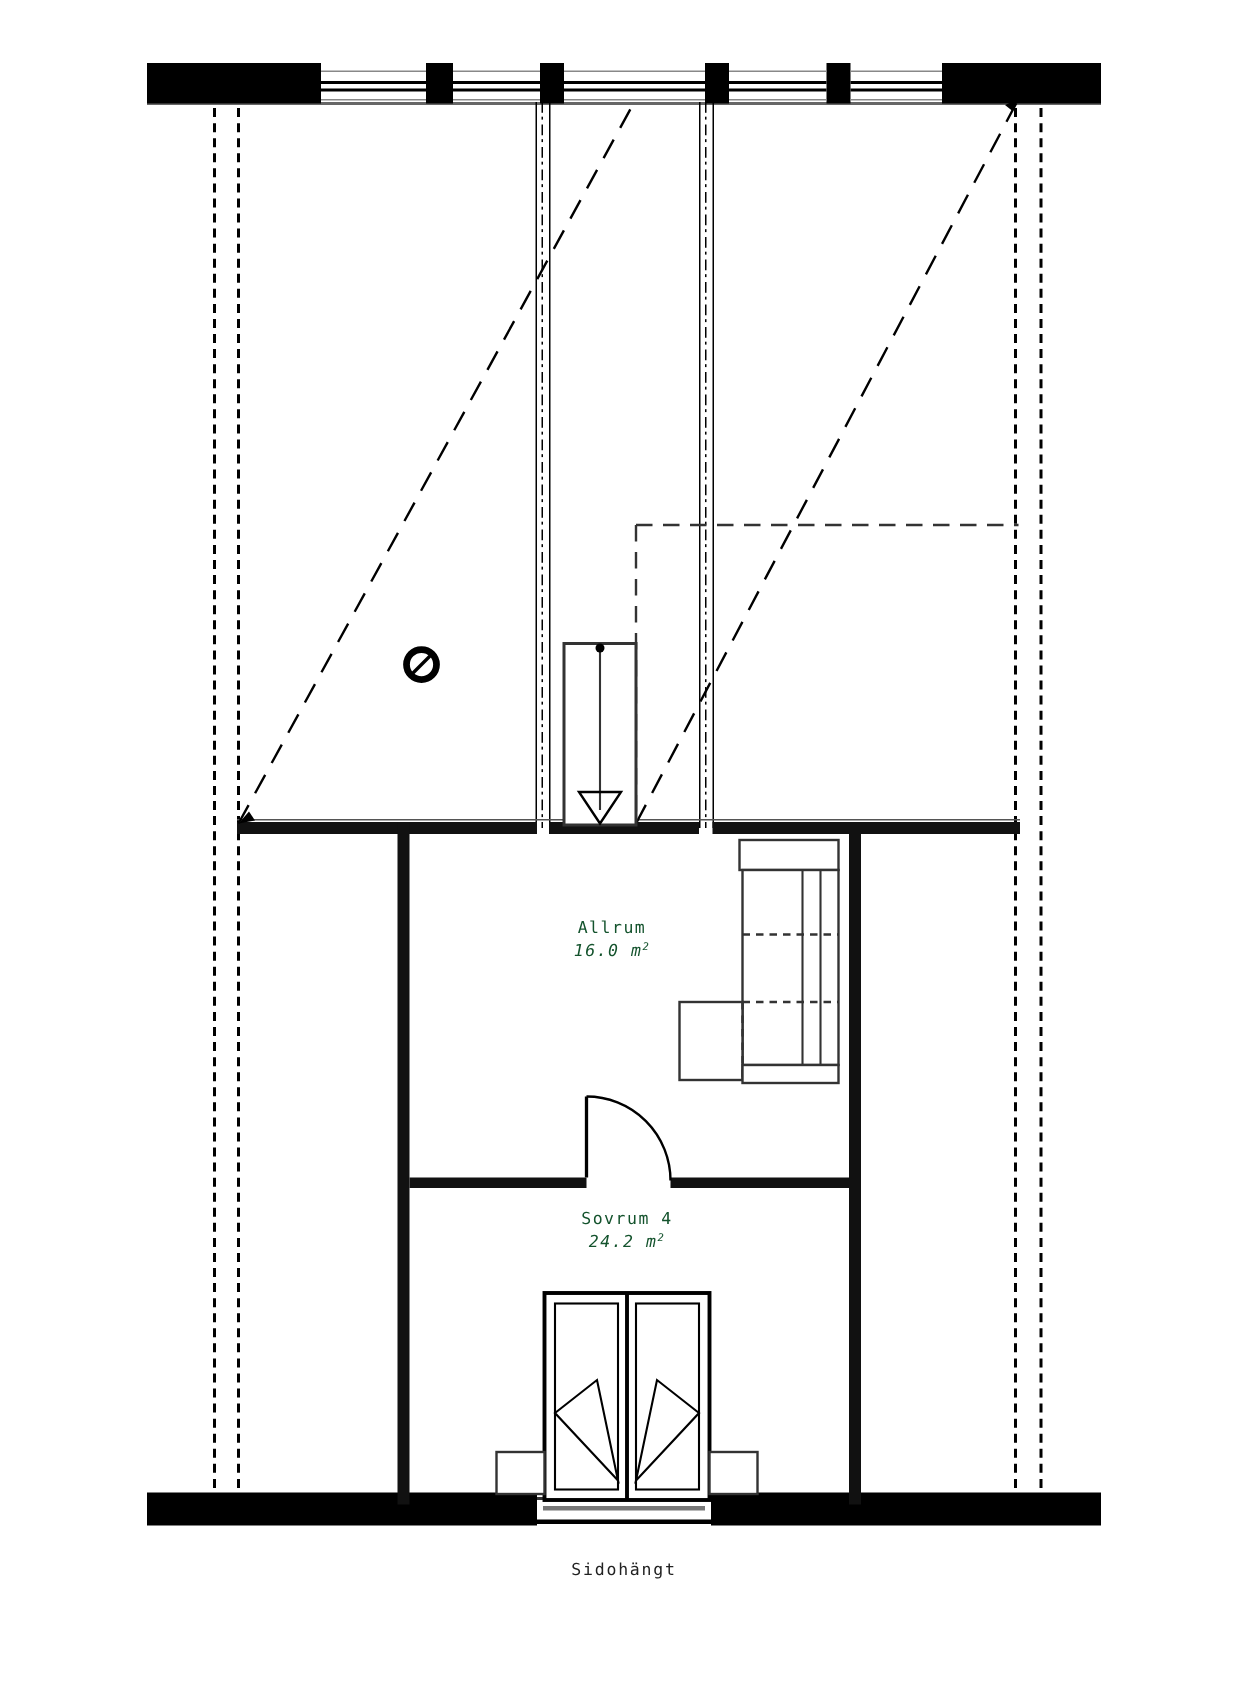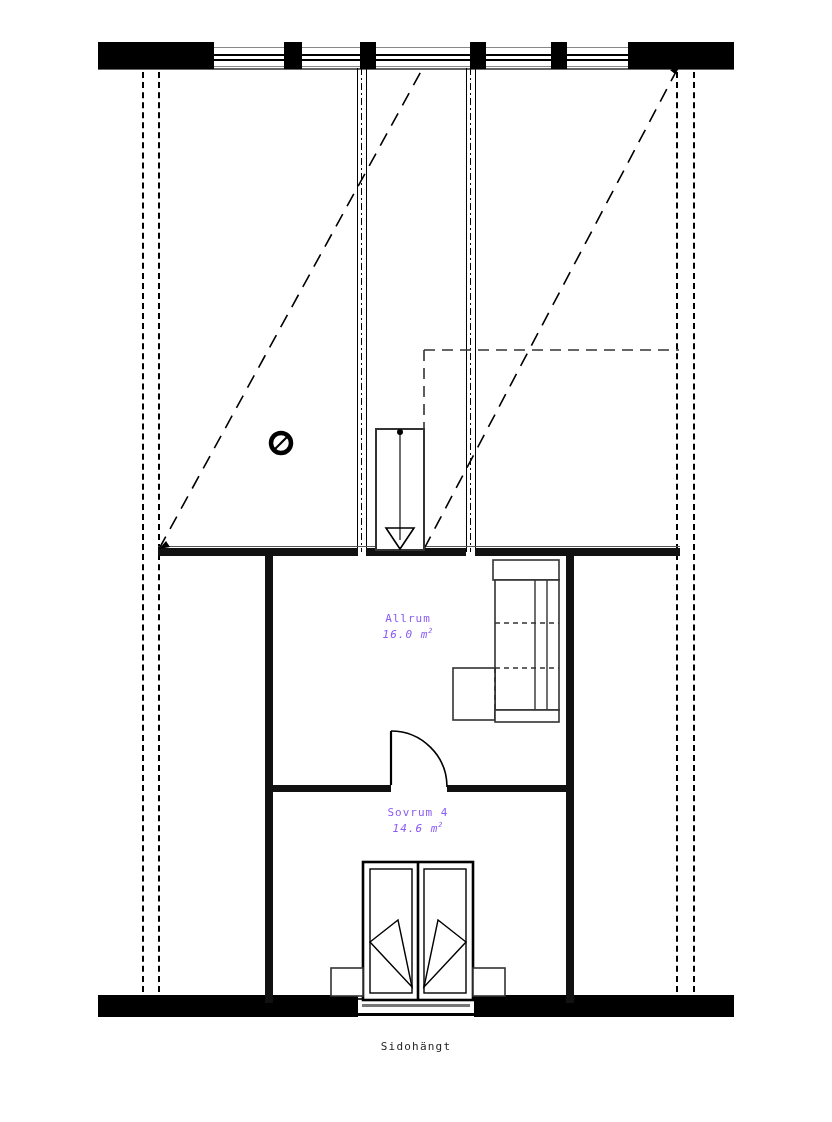--- a/index.html
+++ b/index.html
@@ -57,21 +57,21 @@
       #000 10px, #000 12px,
       transparent 12px, transparent 15px
     );
     background-size: 1px 15px;
     background-repeat: repeat-y;
   }
 
   
   .room-label {
     text-align: center;
-    color: #8b5cf6;
+    color: #14532d;
     font-family: "DejaVu Sans Mono", monospace;
     letter-spacing: 1px;
     line-height: 1.35;
     white-space: nowrap;
   }
   .room-label .rl-name { font-size: 11px; }
   .room-label .rl-area { font-size: 11px; font-style: italic; }
   .room-label sup { font-size: 7px; vertical-align: super; }
 
   .caption {
@@ -212,18 +212,18 @@
 
   </svg>
 
   <div class="abs room-label" style="left:338px; top:612px; width:140px;">
     <div class="rl-name">Allrum</div>
     <div class="rl-area"><span>16.0 m</span><sup>2</sup></div>
   </div>
 
   <div class="abs room-label" style="left:348px; top:806px; width:140px;">
     <div class="rl-name">Sovrum 4</div>
-    <div class="rl-area"><span>14.6 m</span><sup>2</sup></div>
+    <div class="rl-area"><span>24.2 m</span><sup>2</sup></div>
   </div>
 
   <div class="abs caption" style="left:316px; top:1040px; width:200px;">Sidohängt</div>
 
 </div>
 
 </body></html>

